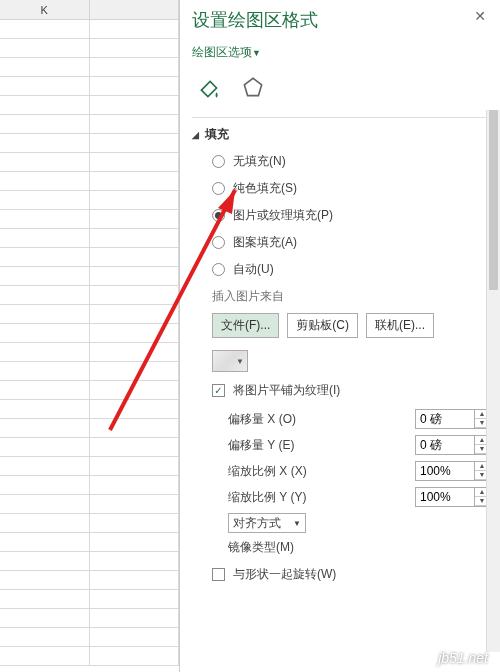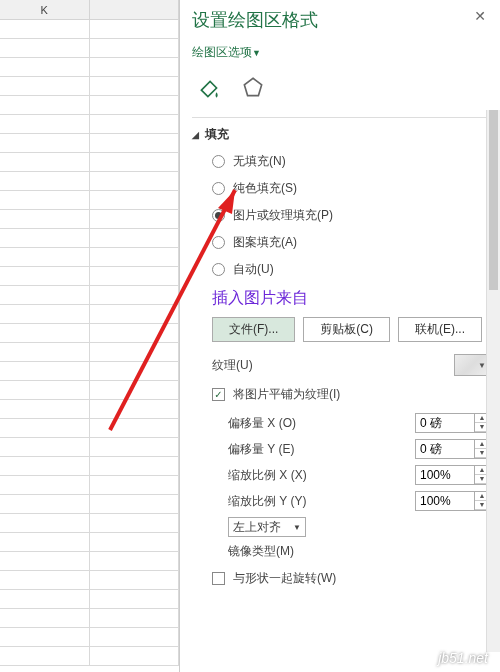--- a/index.html
+++ b/index.html
@@ -17,23 +17,23 @@
 .drop .tri { font-size: 9px; }
 .tabs { display: flex; gap: 18px; margin-bottom: 12px; padding-left: 4px; }
 .tab-fill svg, .tab-fx svg { width: 26px; height: 26px; }
 .scroll { position: relative; }
 .section { border-top: 1px solid #ddd; padding-top: 8px; }
 .sec-hdr { font-size: 12px; font-weight: bold; color: #333; display: flex; align-items: center; gap: 6px; margin-bottom: 10px; }
 .sec-hdr .tri { font-size: 9px; color: #444; }
 .radio-row { display: flex; align-items: center; gap: 8px; font-size: 12px; color: #404040; margin: 4px 0 10px 20px; }
 .radio { width: 13px; height: 13px; border: 1px solid #888; border-radius: 50%; display: flex; align-items: center; justify-content: center; }
 .radio.checked::after { content: ""; width: 7px; height: 7px; background: #444; border-radius: 50%; }
-.subhdr { font-size: 16px; color: #6d28d9; margin: 6px 0 8px 20px; }
+.subhdr { font-size: 12px; color: #737373; margin: 6px 0 8px 20px; }
 .btn-row { display: flex; gap: 8px; margin-left: 20px; margin-bottom: 12px; }
-.btn { border: 1px solid #ababab; padding: 3px 16px; font-size: 12px; color: #333; background: #fff; cursor: pointer; }
+.btn { border: 1px solid #ababab; padding: 3px 8px; font-size: 12px; color: #333; background: #fff; cursor: pointer; }
 .btn.hl { background: #d8e8dd; }
 .field-row { display: flex; align-items: center; justify-content: space-between; margin: 6px 0 6px 20px; font-size: 12px; color: #444; }
 .field-row .lbl { flex: 1; }
 .input { border: 1px solid #ababab; padding: 2px 4px; width: 60px; font-size: 12px; text-align: left; }
 .spin { display: flex; flex-direction: column; border: 1px solid #ababab; border-left: none; }
 .spin div { width: 14px; height: 9px; font-size: 7px; text-align: center; line-height: 8px; color: #555; border-bottom: 1px solid #ccc; }
 .slider { width: 56px; height: 4px; background: #aaa; position: relative; display: inline-block; margin-right: 6px; }
 .slider::after { content: ""; position: absolute; left: 0; top: -4px; width: 3px; height: 12px; background: #555; }
 .chk-row { display: flex; align-items: center; gap: 8px; font-size: 12px; color: #444; margin: 10px 0 10px 20px; }
 .chk { width: 13px; height: 13px; border: 1px solid #888; display: flex; align-items: center; justify-content: center; font-size: 10px; color: #2a6b3f; }
@@ -246,21 +246,20 @@
         </div>
 
       <div class="subhdr">插入图片来自</div>
       <div class="btn-row">
         <div class="btn hl">文件(F)...</div>
         <div class="btn">剪贴板(C)</div>
         <div class="btn">联机(E)...</div>
       </div>
 
       <div class="field-row">
-        <span class="lbl">纹理(U)</span>
         <div class="tex-btn">
             <span class="tri">▼</span>
           </div>
       </div>
 
 
       <div class="chk-row">
         <span class="chk">✓</span>
         <span>将图片平铺为纹理(I)</span>
       </div>
@@ -292,21 +291,21 @@
       <div class="field-row indent">
         <span class="lbl">缩放比例 Y (Y)</span>
         <input class="input" value="100%" style="">
         <div class="spin">
             <div>▲</div>
             <div>▼</div>
           </div>
       </div>
       <div class="field-row indent">
         <div class="combo">
-          <span>左上对齐</span>
+          <span>对齐方式</span>
           <span class="tri" style="font-size:8px">▼</span>
         </div>
       </div>
       <div class="field-row indent">
         <span class="lbl">镜像类型(M)</span>
       </div>
       <div class="chk-row">
         <span class="chk" style="color:transparent">✓</span>
         <span>与形状一起旋转(W)</span>
       </div>

